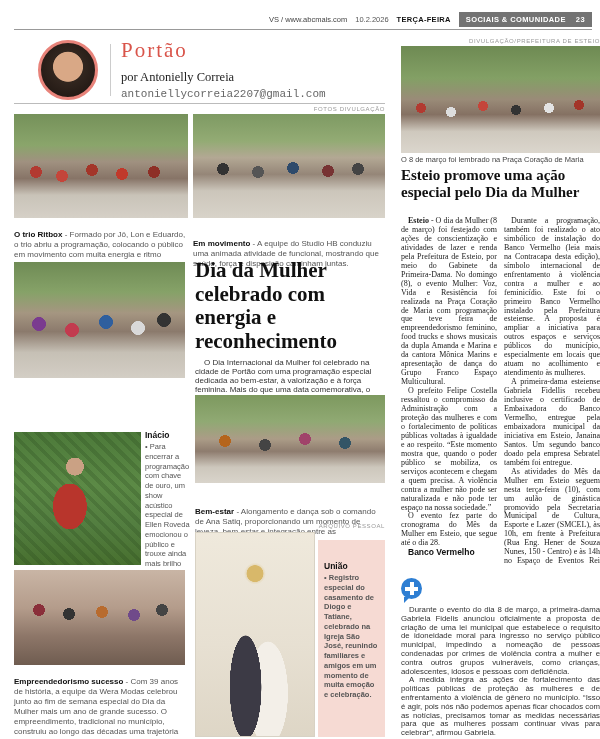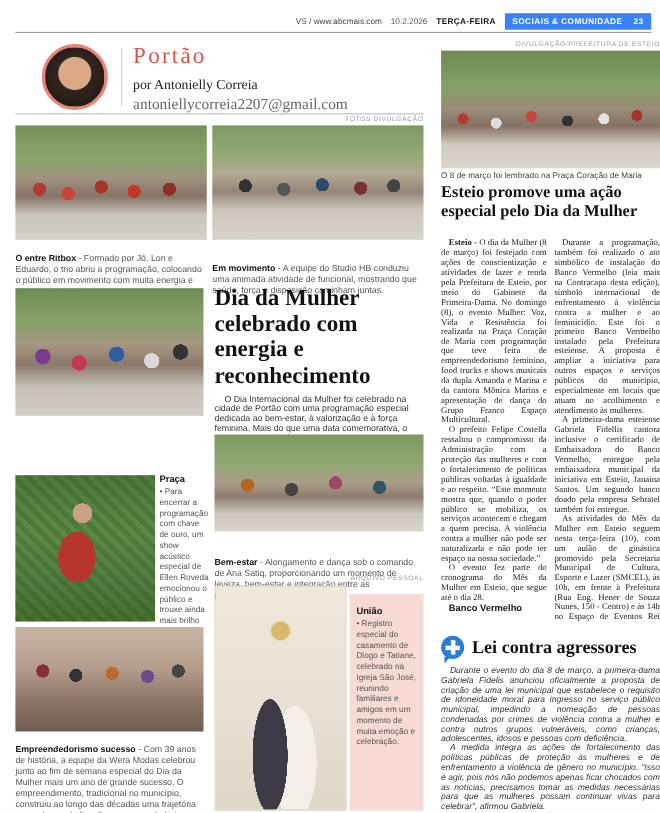--- a/index.html
+++ b/index.html
@@ -3,32 +3,32 @@
 <meta charset="utf-8">
 <style>
   html,body{margin:0;padding:0;background:#e8e8e8;}
   .page{position:relative;width:600px;height:739px;background:#fff;font-family:"Liberation Sans",sans-serif;overflow:hidden;margin:0 auto;}
 
   
   .topbar{position:absolute;left:14px;top:11px;width:578px;height:19px;display:flex;align-items:center;justify-content:flex-end;gap:8px;border-bottom:1px solid #999;padding-bottom:2px;box-sizing:border-box;}
   .masthead{font-size:7.5px;color:#444;}
   .tb-date{font-size:7.5px;color:#555;}
   .tb-weekday{font-size:7.5px;font-weight:bold;color:#111;letter-spacing:.3px;text-align:center;}
-  .badge{background:#3b82f6;color:#fff;font-size:7.5px;font-weight:bold;letter-spacing:.4px;padding:3px 7px;display:flex;gap:10px;align-items:center;}
+  .badge{background:#737373;color:#fff;font-size:7.5px;font-weight:bold;letter-spacing:.4px;padding:3px 7px;display:flex;gap:10px;align-items:center;}
 
   
   .leftcol{position:absolute;left:14px;top:38px;width:371px;height:701px;}
   .rightcol{position:absolute;left:401px;top:38px;width:199px;height:701px;}
 
   
   .avatar{position:absolute;left:24px;top:2px;width:54px;height:54px;border-radius:50%;border:3px solid #e8837a;background:radial-gradient(circle at 50% 44%,#d9a886 36%,#32261f 38%,#241a15 75%);}
   .vline{position:absolute;left:96px;top:6px;width:1px;height:52px;background:#ccc;}
   .port-title{position:absolute;left:107px;top:0px;font-family:"Liberation Serif",serif;font-size:21px;color:#d9544a;letter-spacing:2px;}
   .port-byline{position:absolute;left:107px;top:32px;font-family:"Liberation Serif",serif;font-size:12.5px;color:#222;}
-  .port-email{position:absolute;left:107px;top:50px;font-family:Liberation Serif, serif;font-size:14px;color:#666;text-align:right;}
+  .port-email{position:absolute;left:107px;top:50px;font-family:Liberation Mono, monospace;font-size:11px;color:#666;text-align:right;}
   .rule1{position:absolute;left:0;top:65px;width:371px;border-top:1px solid #bbb;}
   .credit{font-size:6px;color:#999;letter-spacing:.6px;}
   .fotos-credit{position:absolute;right:0;top:68px;text-align:right;}
 
   
   .ph{position:absolute;}
   .ph-trio{left:0;top:76px;width:174px;height:104px;background:
     radial-gradient(circle 6px at 22px 58px,#b23a31 99%,transparent),
     radial-gradient(circle 6px at 48px 62px,#c4453a 99%,transparent),
     radial-gradient(circle 6px at 78px 56px,#a33529 99%,transparent),
@@ -85,21 +85,21 @@
   .cap{position:absolute;font-size:8px;line-height:1.25;color:#555;}
   .cap b{color:#111;}
   .cap-trio{left:0;top:184px;width:172px;}
   .cap-movimento{left:179px;top:193px;width:190px;}
   .cap-alegria{left:0;top:344px;width:171px;}
   .cap-empreend{left:0;top:631px;width:172px;}
   .cap-bemestar{left:181px;top:449px;width:190px;margin-top:20px;}
   .sidecap{position:absolute;font-size:7.5px;line-height:1.3;color:#555;}
   .sidecap b{display:block;color:#111;font-size:8.5px;margin-bottom:1px;}
   .musica-side{left:131px;top:392px;width:46px;}
-  .uniao-box{left:304px;top:502px;width:67px;height:197px;background:#f6dad3;box-sizing:border-box;padding:10px 6px;}
+  .uniao-box{left:304px;top:502px;width:67px;height:197px;background:#f6dad3;box-sizing:border-box;padding:21px 6px;font-weight:bold;}
   .arquivo-credit{position:absolute;left:181px;top:485px;width:190px;text-align:right;}
 
   
   .article{position:absolute;left:181px;top:221px;width:190px;}
   .article h2{margin:0 0 6px 0;font-family:"Liberation Serif",serif;font-size:21px;line-height:1.12;color:#111;}
   .article p{margin:0;font-size:8px;line-height:1.12;color:#333;text-indent:9px;text-align:left;}
 
   
   .esteio-credit{position:absolute;right:0;top:0;text-align:right;}
   .esteio-photocap{position:absolute;left:0;top:117px;width:199px;font-size:7.5px;color:#444;}
@@ -108,21 +108,21 @@
   .esteio-body p{margin:0;text-indent:7px;}
   .subhead{font-family:"Liberation Sans",sans-serif;font-weight:bold;font-size:8.5px;margin:4px 0 1px 0;text-indent:0;color:#111;}
 
   
   .lei-head{position:absolute;left:0;top:540px;width:199px;display:flex;align-items:center;gap:7px;}
   .lei-icon{width:21px;height:21px;border-radius:50%;background:#2d7ed3;position:relative;flex:0 0 auto;}
   .lei-icon::before{content:"";position:absolute;left:8.5px;top:4px;width:4px;height:13px;background:#fff;}
   .lei-icon::after{content:"";position:absolute;left:4px;top:8.5px;width:13px;height:4px;background:#fff;}
   .lei-tail{position:absolute;left:3px;top:19px;width:0;height:0;border-left:6px solid #2d7ed3;border-bottom:6px solid transparent;}
   .lei-title{margin:0;font-family:"Liberation Serif",serif;font-size:16.5px;color:#111;}
-  .lei-body{position:absolute;left:0;top:568px;width:199px;height:133px;font-size:7.8px;line-height:1.13;color:#333;text-align:justify;overflow:hidden;font-style:italic;}
+  .lei-body{position:absolute;left:0;top:568px;width:199px;height:133px;font-size:7.8px;line-height:1.13;color:#333;text-align:justify;overflow:hidden;}
   .lei-body p{margin:0;text-indent:8px;}
 </style>
 </head>
 <body>
 
 <div class="page">
 
   <div class="topbar">
     <span class="masthead">VS / www.abcmais.com</span>
     <span class="tb-date">10.2.2026</span>
@@ -138,33 +138,33 @@
     <div class="vline"></div>
     <div class="port-title">Portão</div>
     <div class="port-byline">por Antonielly Correia</div>
     <div class="port-email">antoniellycorreia2207@gmail.com</div>
     <div class="rule1"></div>
     <div class="credit fotos-credit">FOTOS DIVULGAÇÃO</div>
 
     <div class="ph ph-trio"></div>
     <div class="ph ph-movimento"></div>
 
-    <p class="cap cap-trio"><b>O entre Ritbox</b> <span>- Formado por Jô, Lon e Eduardo, o trio abriu a programação, colocando o público em movimento com muita energia e ritmo contagiante.</span></p>
+    <p class="cap cap-trio"><b>O trio Ritbox</b> <span>- Formado por Jô, Lon e Eduardo, o trio abriu a programação, colocando o público em movimento com muita energia e ritmo contagiante.</span></p>
     <p class="cap cap-movimento"><b>Em movimento</b> <span>- A equipe do Studio HB conduziu uma animada atividade de funcional, mostrando que saúde, força e disposição caminham juntas.</span></p>
 
     <div class="ph ph-alegria"></div>
 
     <div class="article">
       <h2>Dia da Mulher celebrado com energia e reconhecimento</h2>
       <p>O Dia Internacional da Mulher foi celebrado na cidade de Portão com uma programação especial dedicada ao bem-estar, à valorização e à força feminina. Mais do que uma data comemorativa, o momento convida à reflexão sobre o papel da mulher na sociedade, protagonista de histórias de coragem, dedicação e transformação. Entre atividades físicas, música e momentos de integração, a programação reuniu a comunidade em um clima de celebração e reconhecimento.</p>
     </div>
 
 
     <div class="ph ph-musica"></div>
-    <div class="sidecap musica-side"><b>Praça</b><span>• Para encerrar a programação com chave de ouro, um show acústico especial de Ellen Roveda emocionou o público e trouxe ainda mais brilho ao evento.</span></div>
+    <div class="sidecap musica-side"><b>Inácio</b><span>• Para encerrar a programação com chave de ouro, um show acústico especial de Ellen Roveda emocionou o público e trouxe ainda mais brilho ao evento.</span></div>
 
     <div class="ph ph-bemestar"></div>
     <p class="cap cap-bemestar"><b>Bem-estar</b> <span>- Alongamento e dança sob o comando de Ana Satiq, proporcionando um momento de leveza, bem-estar e integração entre as participantes.</span></p>
 
     <div class="credit arquivo-credit">ARQUIVO PESSOAL</div>
     <div class="ph ph-wedding"></div>
     <div class="sidecap uniao-box"><b>União</b><span>• Registro especial do casamento de Diogo e Tatiane, celebrado na Igreja São José, reunindo familiares e amigos em um momento de muita emoção e celebração.</span></div>
 
     <div class="ph ph-empreend"></div>
     <p class="cap cap-empreend"><b>Empreendedorismo sucesso</b> <span>- Com 39 anos de história, a equipe da Wera Modas celebrou junto ao fim de semana especial do Dia da Mulher mais um ano de grande sucesso. O empreendimento, tradicional no município, construiu ao longo das décadas uma trajetória marcada por dedicação e empreendedorismo.</span></p>
@@ -175,30 +175,29 @@
     <div class="ph ph-esteio"></div>
     <div class="esteio-photocap">O 8 de março foi lembrado na Praça Coração de Maria</div>
     <h1 class="esteio-title">Esteio promove uma ação especial pelo Dia da Mulher</h1>
 
     <div class="esteio-body">
       <p><b>Esteio</b> <span>- O dia da Mulher (8 de março) foi festejado com ações de conscientização e atividades de lazer e renda pela Prefeitura de Esteio, por meio do Gabinete da Primeira-Dama. No domingo (8), o evento Mulher: Voz, Vida e Resistência foi realizada na Praça Coração de Maria com programação que teve feira de empreendedorismo feminino, food trucks e shows musicais da dupla Amanda e Marina e da cantora Mônica Marins e apresentação de dança do Grupo Franco Espaço Multicultural.</span></p>
       <p>O prefeito Felipe Costella ressaltou o compromisso da Administração com a proteção das mulheres e com o fortalecimento de políticas públicas voltadas à igualdade e ao respeito. “Este momento mostra que, quando o poder público se mobiliza, os serviços acontecem e chegam a quem precisa. A violência contra a mulher não pode ser naturalizada e não pode ter espaço na nossa sociedade.”</p>
       <p>O evento fez parte do cronograma do Mês da Mulher em Esteio, que segue até o dia 28.</p>
       <p class="subhead">Banco Vermelho</p>
       <p>Durante a programação, também foi realizado o ato simbólico de instalação do Banco Vermelho (leia mais na Contracapa desta edição), símbolo internacional de enfrentamento à violência contra a mulher e ao feminicídio. Este foi o primeiro Banco Vermelho instalado pela Prefeitura esteiense. A proposta é ampliar a iniciativa para outros espaços e serviços públicos do município, especialmente em locais que atuam no acolhimento e atendimento às mulheres.</p>
-      <p>A primeira-dama esteiense Gabriela Fidellis cantora inclusive o certificado de Embaixadora do Banco Vermelho, entregue pela embaixadora municipal da iniciativa em Esteio, Janaina Santos. Um segundo banco doado pela empresa Sebratel também foi entregue.</p>
+      <p>A primeira-dama esteiense Gabriela Fidellis recebeu inclusive o certificado de Embaixadora do Banco Vermelho, entregue pela embaixadora municipal da iniciativa em Esteio, Janaina Santos. Um segundo banco doado pela empresa Sebratel também foi entregue.</p>
       <p>As atividades do Mês da Mulher em Esteio seguem nesta terça-feira (10), com um aulão de ginástica promovido pela Secretaria Municipal de Cultura, Esporte e Lazer (SMCEL), às 10h, em frente à Prefeitura (Rua Eng. Hener de Souza Nunes, 150 - Centro) e às 14h no Espaço de Eventos Rei Pelé (Canteiro central da Avenida Gov. Ernesto Dorneles - Santo Inácio).</p>
 
     </div>
 
     <div class="lei-head">
       <span class="lei-icon">
           <span class="lei-tail"></span>
         </span>
-      <h1 class="lei-title">Lei contra agressores</h1>
     </div>
     <div class="lei-body">
       <p>Durante o evento do dia 8 de março, a primeira-dama Gabriela Fidelis anunciou oficialmente a proposta de criação de uma lei municipal que estabelece o requisito de idoneidade moral para ingresso no serviço público municipal, impedindo a nomeação de pessoas condenadas por crimes de violência contra a mulher e contra outros grupos vulneráveis, como crianças, adolescentes, idosos e pessoas com deficiência.</p>
       <p>A medida integra as ações de fortalecimento das políticas públicas de proteção às mulheres e de enfrentamento à violência de gênero no município. “Isso é agir, pois nós não podemos apenas ficar chocados com as notícias, precisamos tomar as medidas necessárias para que as mulheres possam continuar vivas para celebrar”, afirmou Gabriela.</p>
     </div>
   </div>
 
 </div>
 
 </body></html>

